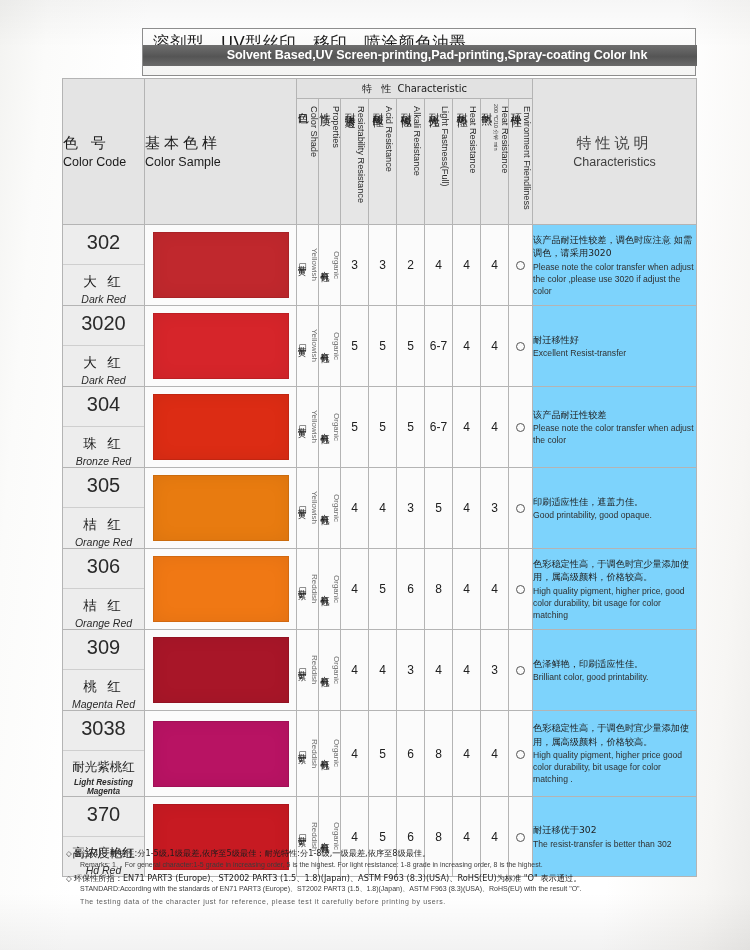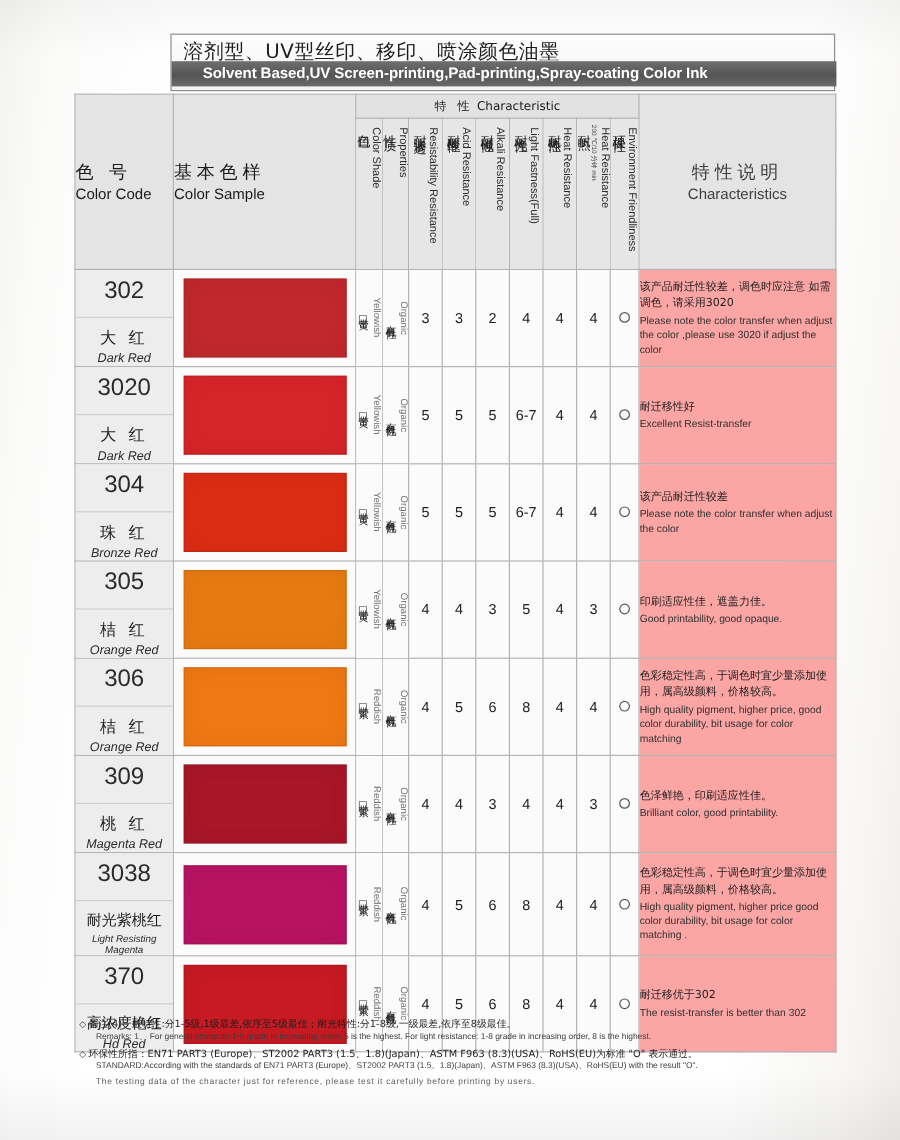--- a/index.html
+++ b/index.html
@@ -30,25 +30,26 @@
     border: 1px solid #8d8d8d;
     background: linear-gradient(180deg, #fdfdfd 0%, #f4f4f3 100%);
   }
   .title-cn {
     position: absolute; left: 10px; top: 3px;
     font-size: 16.5px; color: #1c1c1c; letter-spacing: .5px;
     font-family: "DejaVu Sans", sans-serif;
     white-space: nowrap;
   }
   .title-en-bar {
-    position: absolute; left: 0px; top: 22px; width: 554px; height: 21px;
+    position: absolute; left: 0px; top: 16px; width: 554px; height: 21px;
     background: linear-gradient(180deg, #6f6f6f 0%, #555555 55%, #6a6a6a 100%);
     color: #ffffff; font-size: 12.6px; font-weight: 700;
-    line-height: 21px; padding-left: 26px; white-space: nowrap;
+    line-height: 21px; padding-left: 34px; white-space: nowrap;
     letter-spacing: -0.1px;
+    text-align: center;
   }
 
   
   .tbl {
     position: absolute; left: 62px; top: 78px; width: 634px;
     border-collapse: collapse;
     table-layout: fixed;
     background: transparent;
   }
   .tbl td, .tbl th { border: 1px solid #b4b4b4; padding: 0; vertical-align: middle; }
@@ -105,21 +106,21 @@
     border-bottom: 1px solid #cfcfcf;
   }
   .cell-code .name-cn {
     display:block; font-size: 13.5px; letter-spacing: 3px; color: #1d1d1d;
     padding-top: 8px; font-family: "DejaVu Sans", sans-serif;
   }
   .cell-code .name-cn.narrow { letter-spacing: 0px; font-size: 12.5px; }
   .cell-code .name-en {
     display:block; font-size: 10.5px; font-style: italic; color: #2a2a2a; padding-top: 2px;
   }
-  .cell-code .name-en.small { font-size: 8.2px; }
+  .cell-code .name-en.small { font-size: 8.2px; font-weight: bold; }
 
   .cell-sample { background: #fbfbfb; padding: 0; }
   .swatch {
     width: 136px; height: 66px; margin: 0 auto;
     border: 1px solid rgba(0,0,0,0.12);
     box-shadow: inset 0 0 18px rgba(0,0,0,0.06);
   }
 
   .cell-v { background: #fbfbfb; position: relative; }
   .vcell-wrap {
@@ -143,21 +144,21 @@
 
   .cell-num {
     background: #fbfbfb; text-align: center; font-size: 12px; color: #202020;
   }
   .cell-env { background: #fbfbfb; text-align: center; }
   .env-mark {
     display: inline-block; width: 9px; height: 9px; border: 1px solid #555;
     border-radius: 50%;
   }
   .cell-desc {
-    background: #fca5a5; padding: 4px 8px; vertical-align: middle; margin-left: 7px;
+    background: #7dd3fc; padding: 4px 8px; vertical-align: middle; margin-left: 7px;
   }
   .cell-desc .d-cn {
     font-size: 9.2px; color: #1e1e1e; line-height: 1.45; display: block;
     font-family: "DejaVu Sans", sans-serif;
   }
   .cell-desc .d-en {
     font-size: 8.6px; color: #303030; line-height: 1.42; display: block; margin-top: 1px;
   }
 
   

